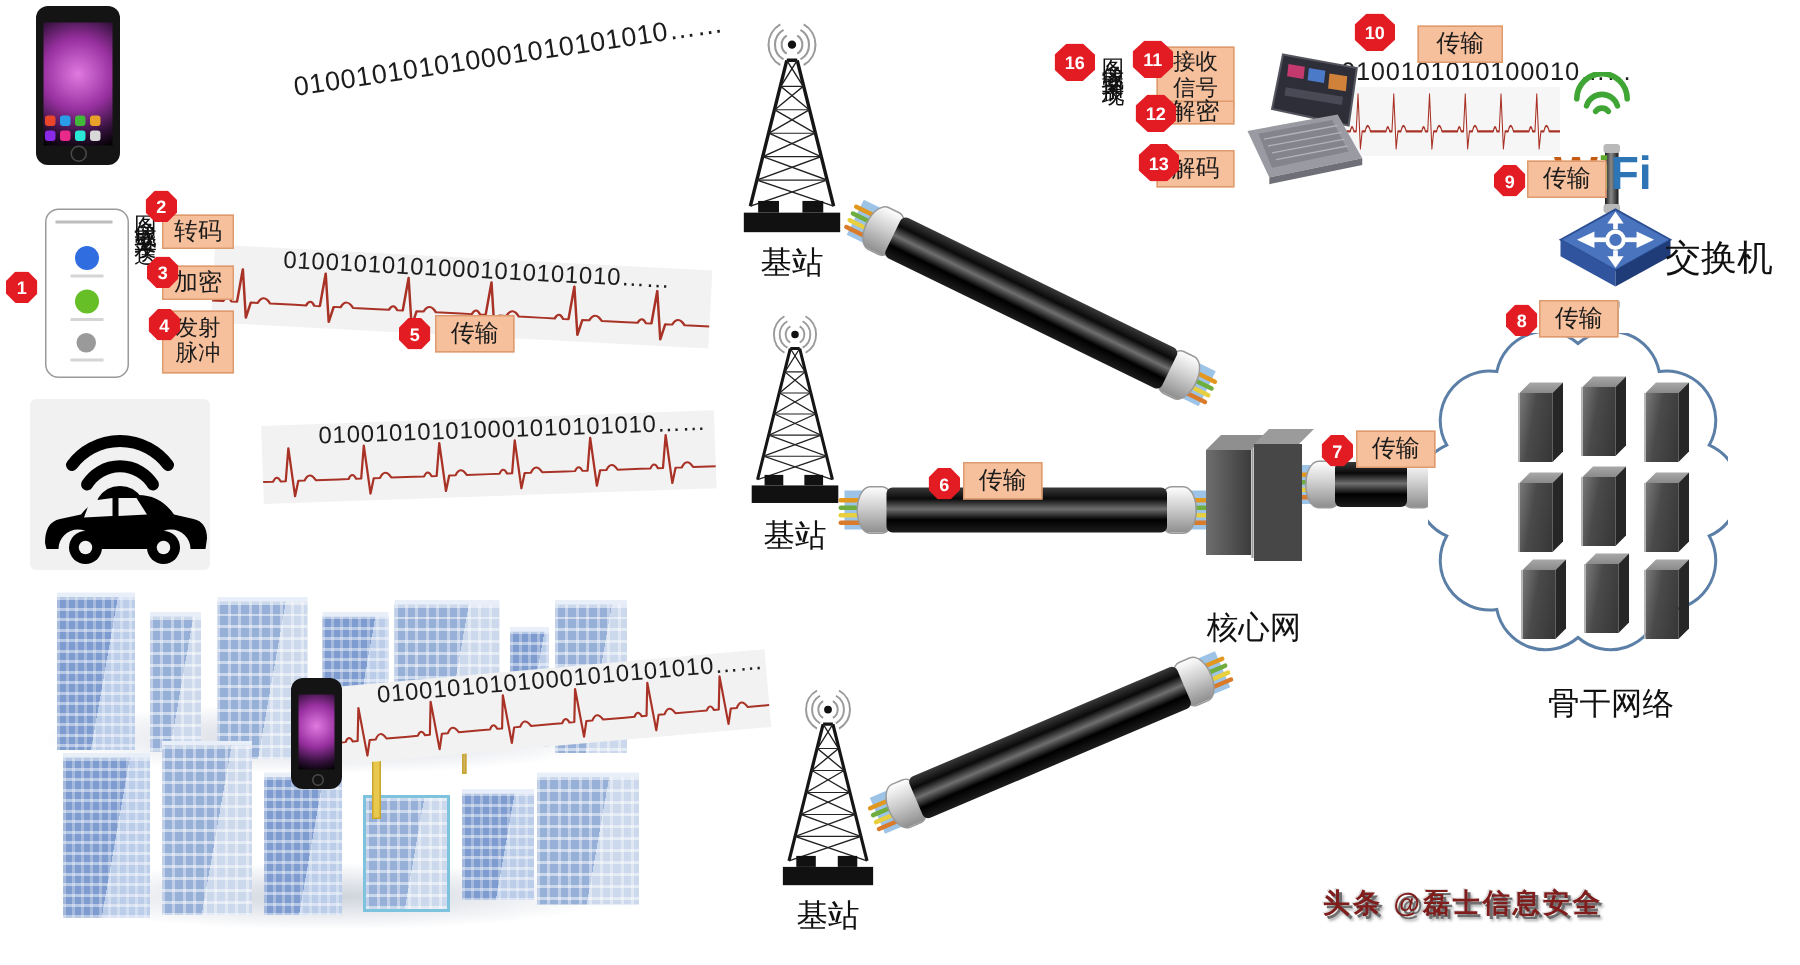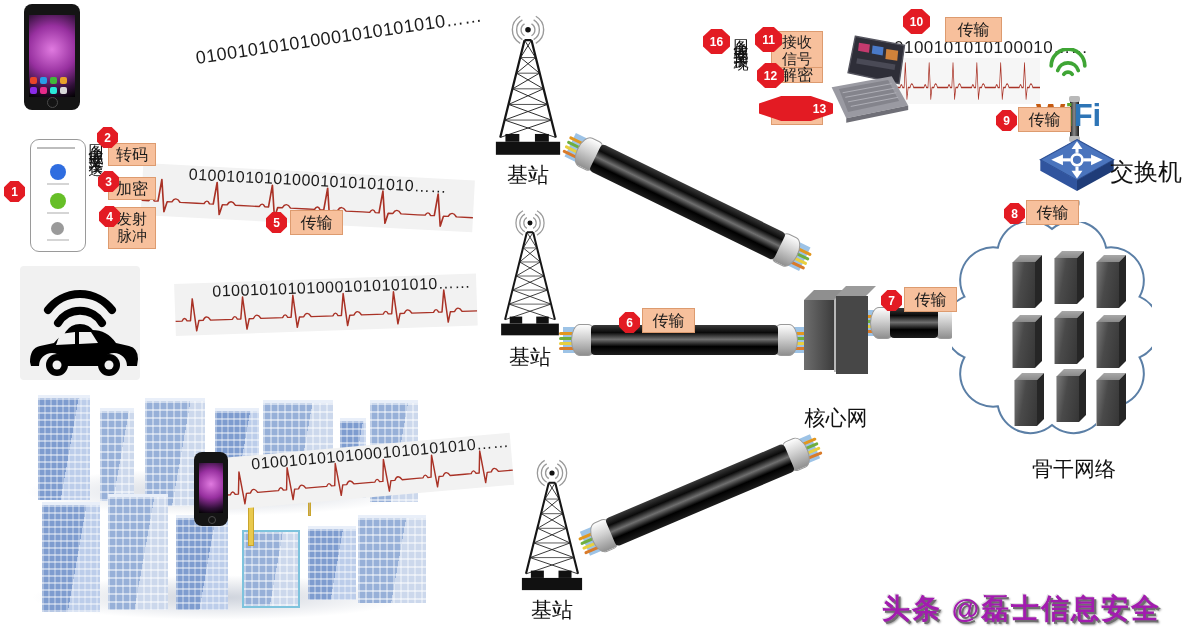--- a/index.html
+++ b/index.html
@@ -65,21 +65,21 @@
   .bld.dk{background:
       repeating-linear-gradient(to bottom,rgba(255,255,255,.45) 0 2px,rgba(255,255,255,0) 2px 7px),
       repeating-linear-gradient(to right,rgba(255,255,255,.3) 0 2px,rgba(255,255,255,0) 2px 6px),
       linear-gradient(100deg,#7e9ccf 0 58%,#bccdea 58% 100%);}
   .gshadow{position:absolute;z-index:1;background:radial-gradient(ellipse at center,rgba(185,192,205,.7),rgba(255,255,255,0) 70%);}
   .craneP{position:absolute;background:#e9c94d;border:1px solid #c9a52e;box-sizing:border-box;z-index:3;}
   
   .wifiword{position:absolute;font-weight:bold;font-size:31px;z-index:5;letter-spacing:0px;margin-top:28px;}
   .wifiword .w{color:#c55a11}.wifiword .i{color:#5ea82e}.wifiword .fi{color:#2e75b6}
   
-  .watermark{position:absolute;font-size:28px;font-weight:bold;color:#a21caf;letter-spacing:2px;z-index:8;
+  .watermark{position:absolute;font-size:18px;font-weight:bold;color:#7f1d1d;letter-spacing:2px;z-index:8;
       text-shadow:2px 2px 0 #6f6f6f,3px 3px 2px #a5a5a5,-1px -1px 0 #e0e0e0;}
   svg{display:block}
 </style>
 </head>
 <body>
 
 <div id="canvas">
 
   <svg width="0" height="0" style="position:absolute" aria-hidden="true">
     <defs>
@@ -373,21 +373,21 @@
         <use href="#ecg"></use>
       </svg>
   </div>
 
   <div class="badge lg" style="left:703px;top:29px;">16</div>
   <div class="vtext" style="left:731px;top:27px;height:130px;">图像或文字展现</div>
   <div class="badge lg" style="left:755px;top:27px;">11</div>
   <div class="tag two" style="left:771px;top:31px;width:52px;height:40px;">接收信号</div>
   <div class="badge lg" style="left:757px;top:63px;">12</div>
   <div class="tag" style="left:771px;top:67px;width:52px;height:16px;">解密</div>
-  <div class="badge lg" style="left:759px;top:96px;padding-left:47px;">13</div>
+  <div class="badge lg" style="left:759px;top:96px;">13</div>
   <div class="tag" style="left:771px;top:100px;width:52px;height:25px;">解码</div>
 
   <div>
     <div class="gshadow" style="left:25px;top:468px;width:390px;height:48px;"></div>
     <div class="gshadow" style="left:30px;top:575px;width:380px;height:45px;"></div>
     <div class="bld dk" style="left:38px;top:395px;width:52px;height:105px;"></div>
     <div class="bld" style="left:100px;top:408px;width:34px;height:93px;"></div>
     <div class="bld" style="left:145px;top:398px;width:60px;height:108px;"></div>
     <div class="bld dk" style="left:215px;top:408px;width:44px;height:98px;"></div>
     <div class="bld" style="left:263px;top:400px;width:70px;height:90px;"></div>

